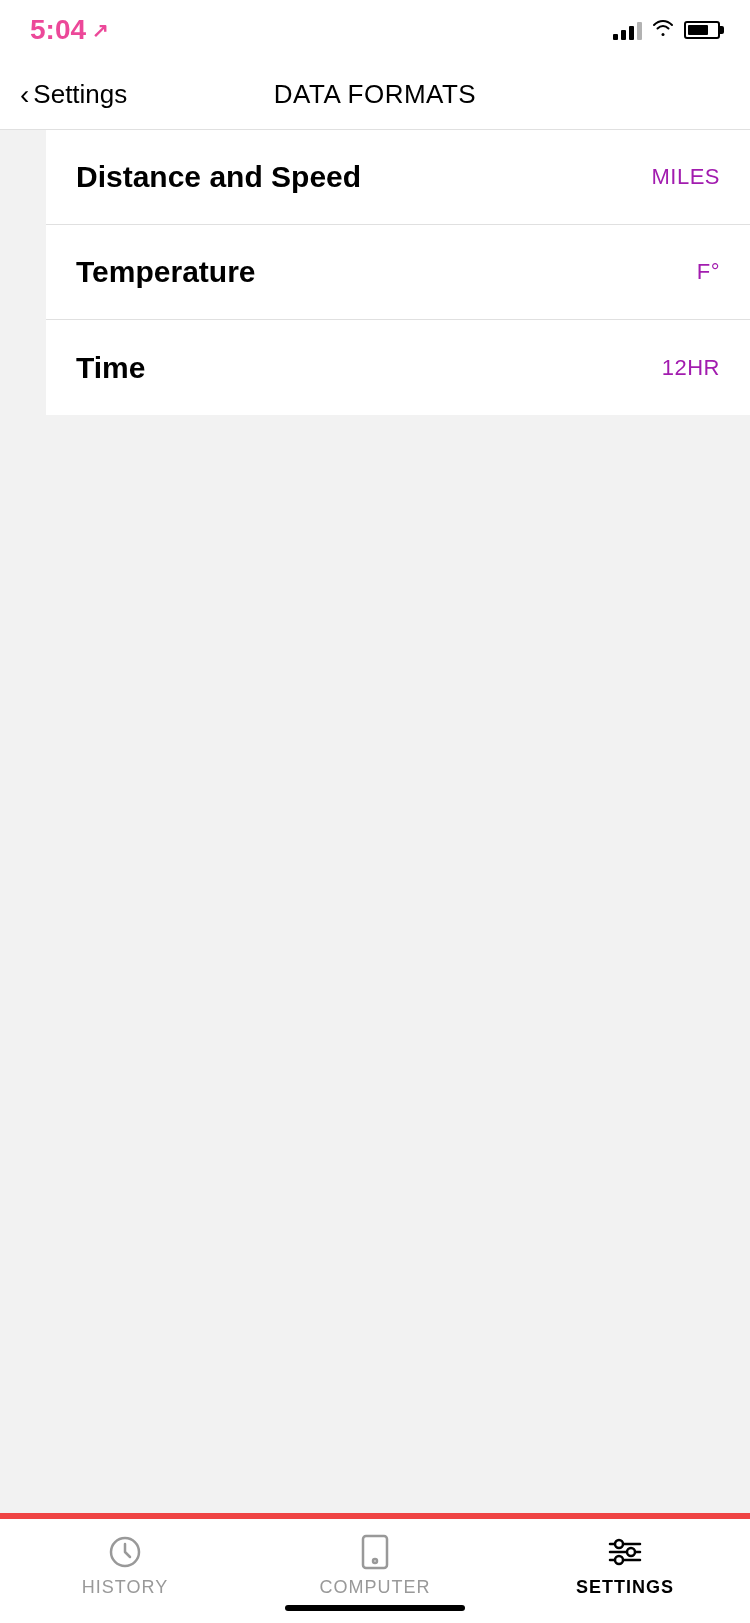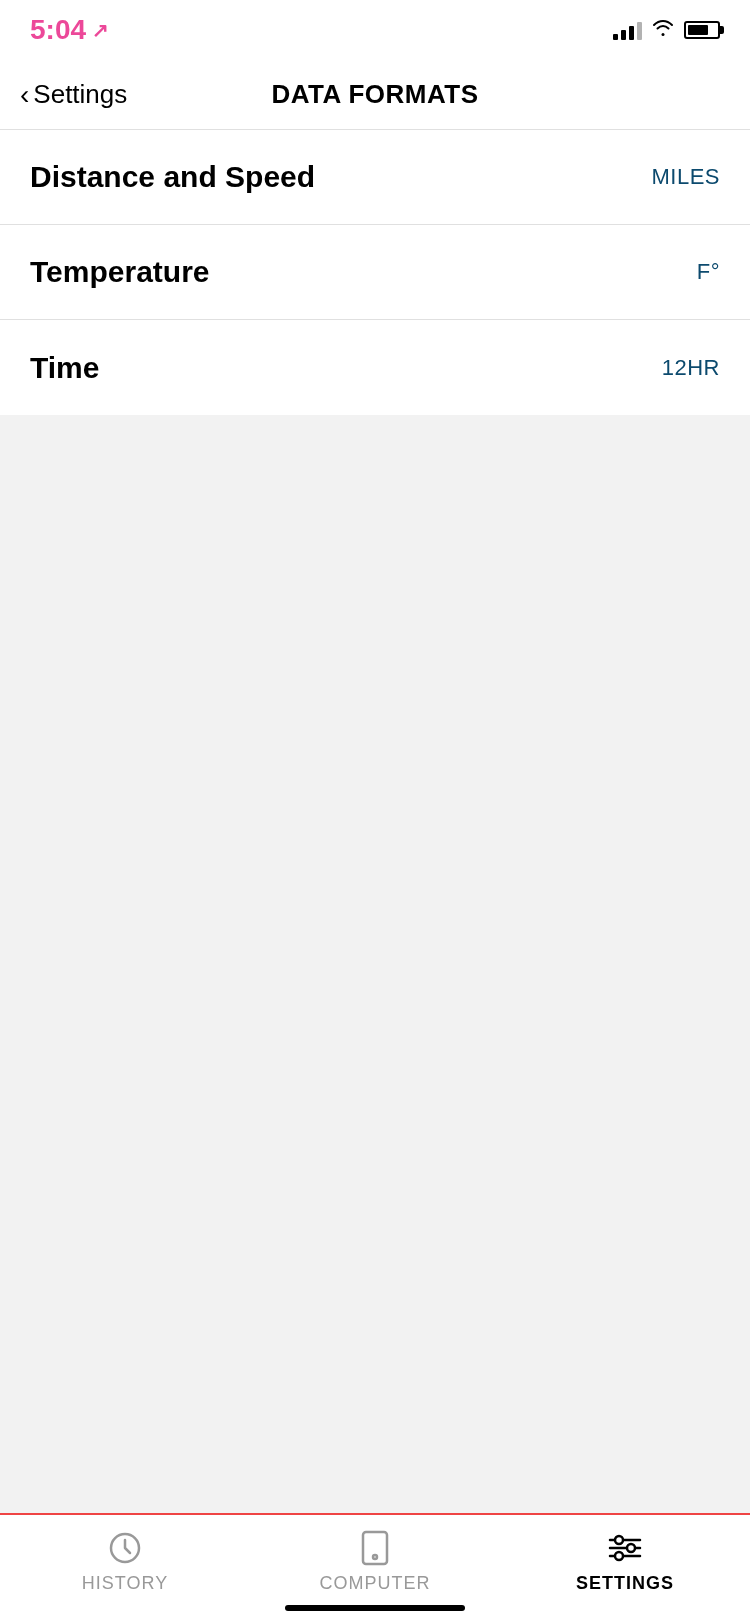--- a/index.html
+++ b/index.html
@@ -109,69 +109,70 @@
     .nav-back-chevron {
       font-size: 28px;
       line-height: 1;
     }
     .nav-back-label {
       font-size: 26px;
       color: #000;
     }
     .nav-title {
       font-size: 26px;
-      font-weight: 700;
+      font-weight: 400;
       color: #000;
       letter-spacing: 0.5px;
       text-transform: uppercase;
     }
 
     
     .settings-list {
       background: #fff;
+      margin-left: 46px;
     }
     .settings-row {
       display: flex;
       align-items: center;
       justify-content: space-between;
       padding: 0 30px;
       height: 95px;
       border-bottom: 1px solid #e0e0e0;
     }
     .settings-row:last-child {
       border-bottom: none;
     }
     .row-label {
       font-size: 30px;
       font-weight: 700;
       color: #000;
     }
     .row-value {
       font-size: 22px;
       font-weight: 500;
-      color: #0c4a6e;
+      color: #a21caf;
       letter-spacing: 0.5px;
       text-transform: uppercase;
     }
 
     
     .gray-area {
       background: #f2f2f2;
       flex: 1;
       min-height: 580px;
     }
 
     
     .tab-bar {
       position: fixed;
       bottom: 0;
       left: 0;
       width: 750px;
       background: #fff;
-      border-top: 2px solid #ef4444;
+      border-top: 6px solid #ef4444;
       height: 110px;
       display: flex;
       align-items: flex-start;
       padding-top: 14px;
     }
     .tab-item {
       flex: 1;
       display: flex;
       flex-direction: column;
       align-items: center;

